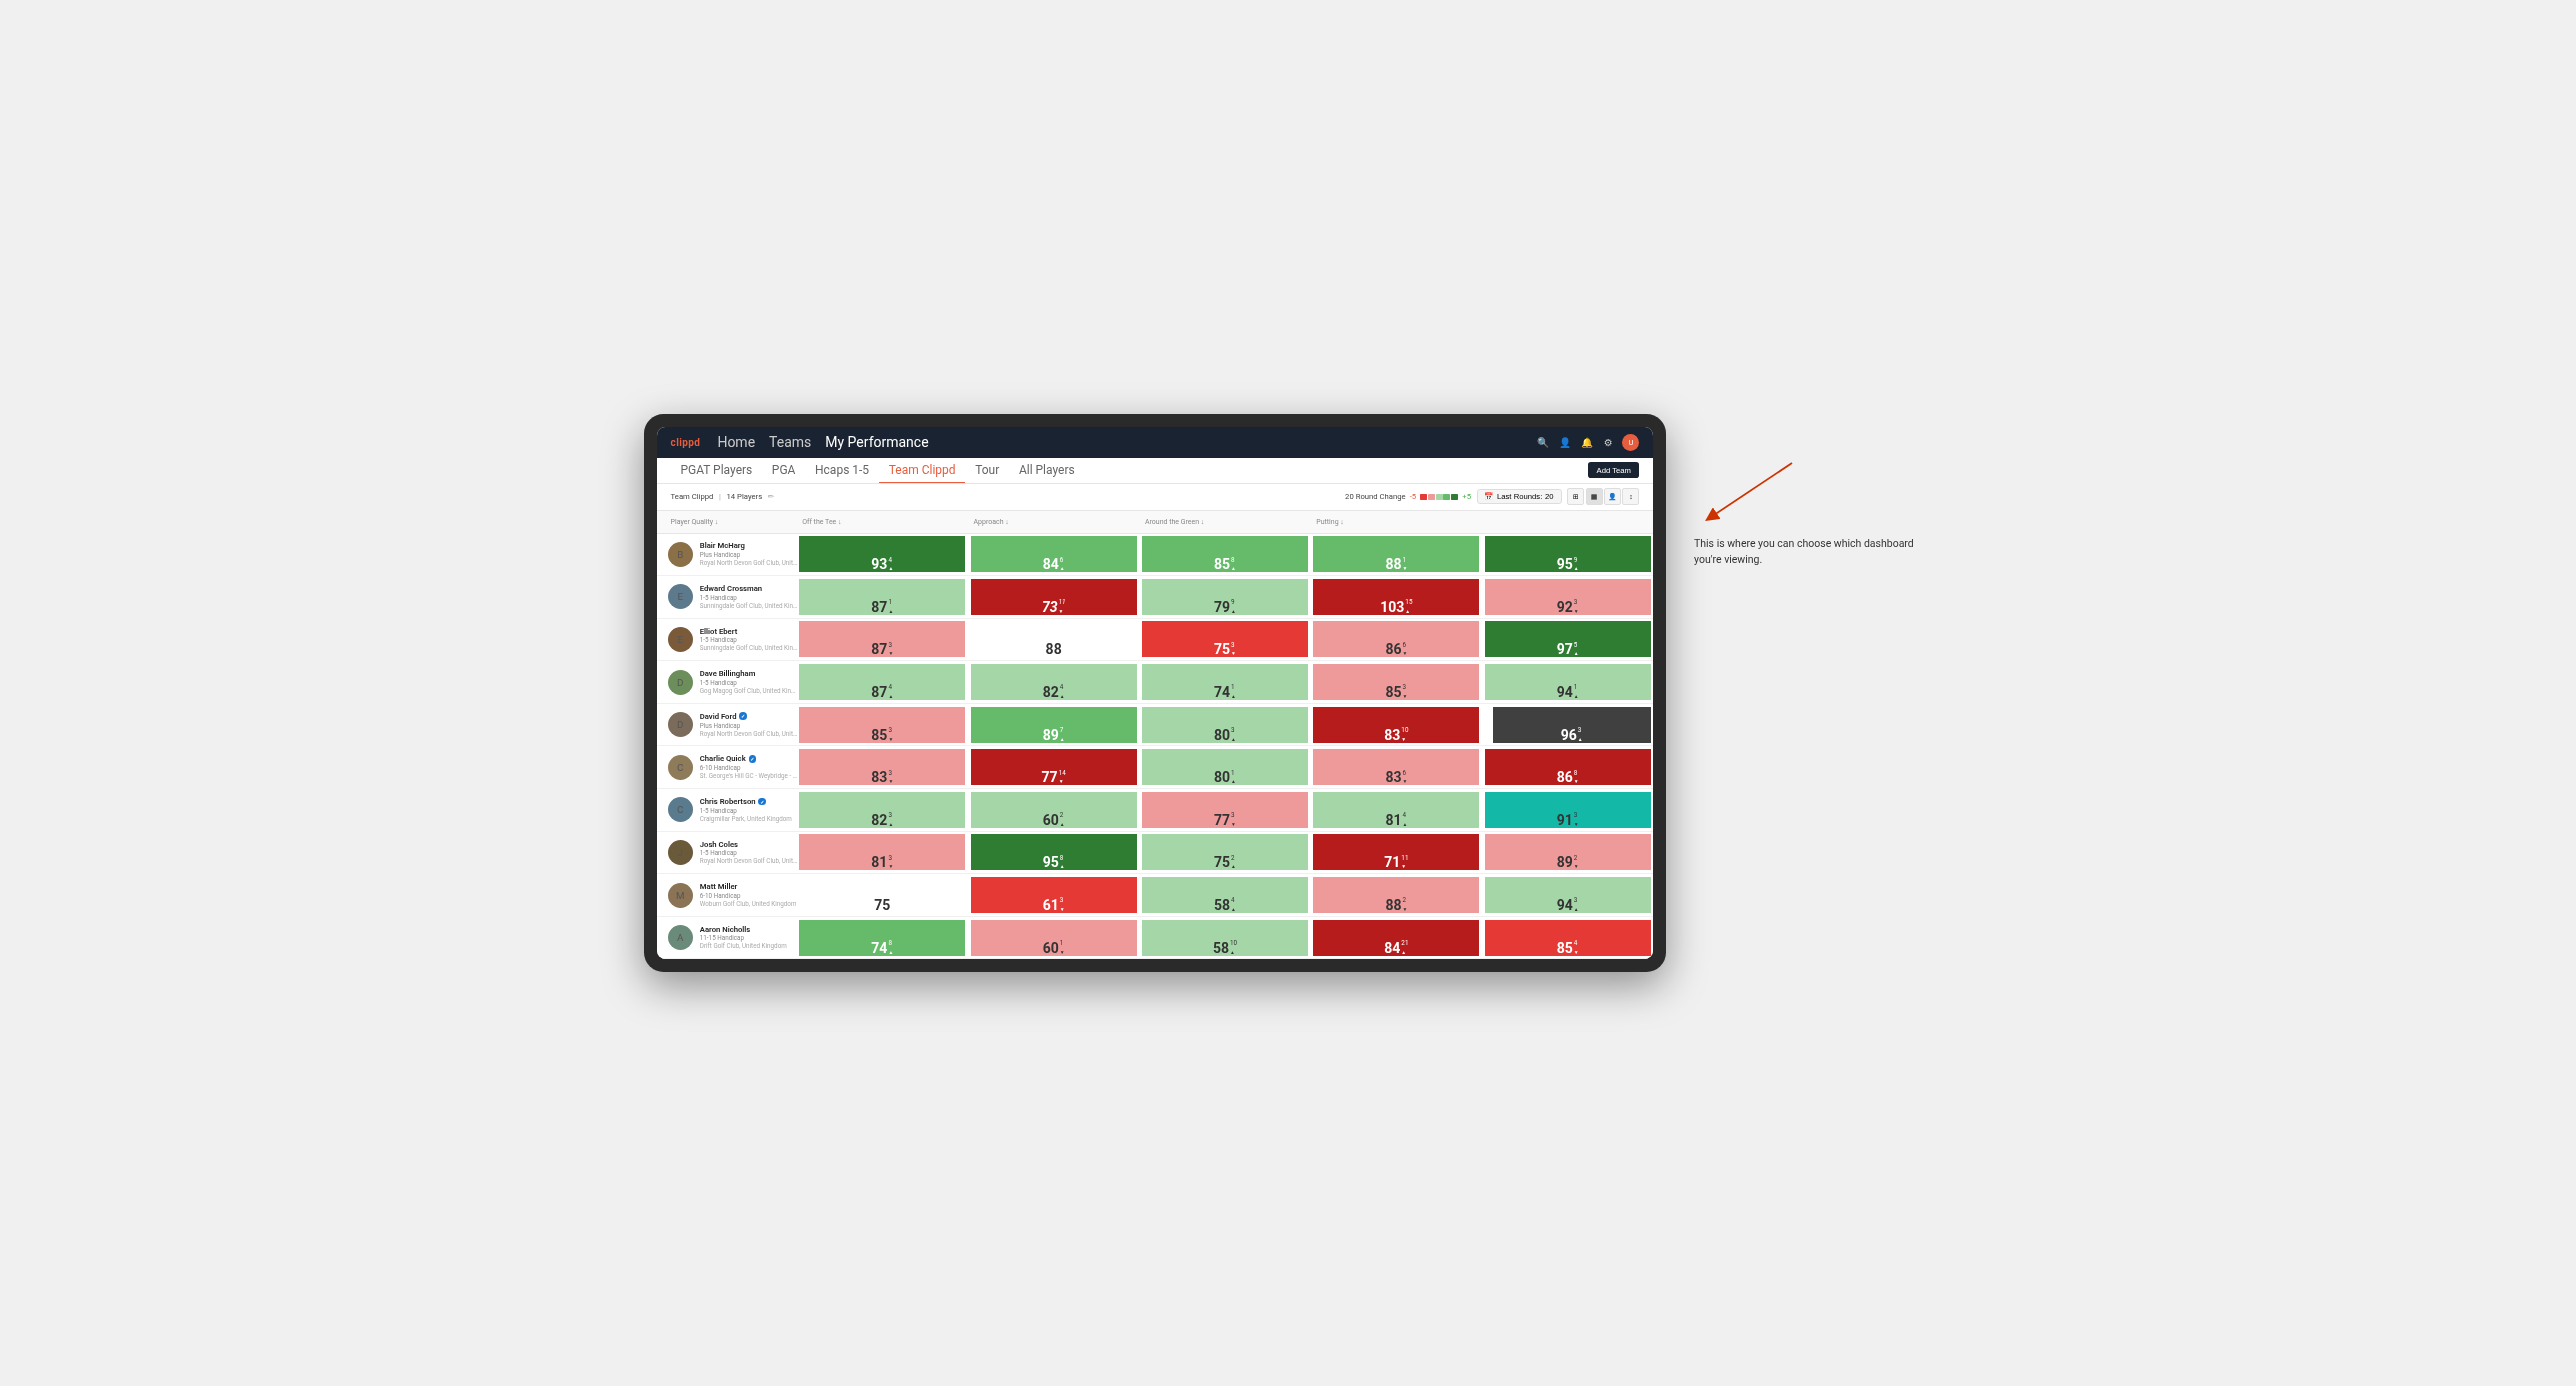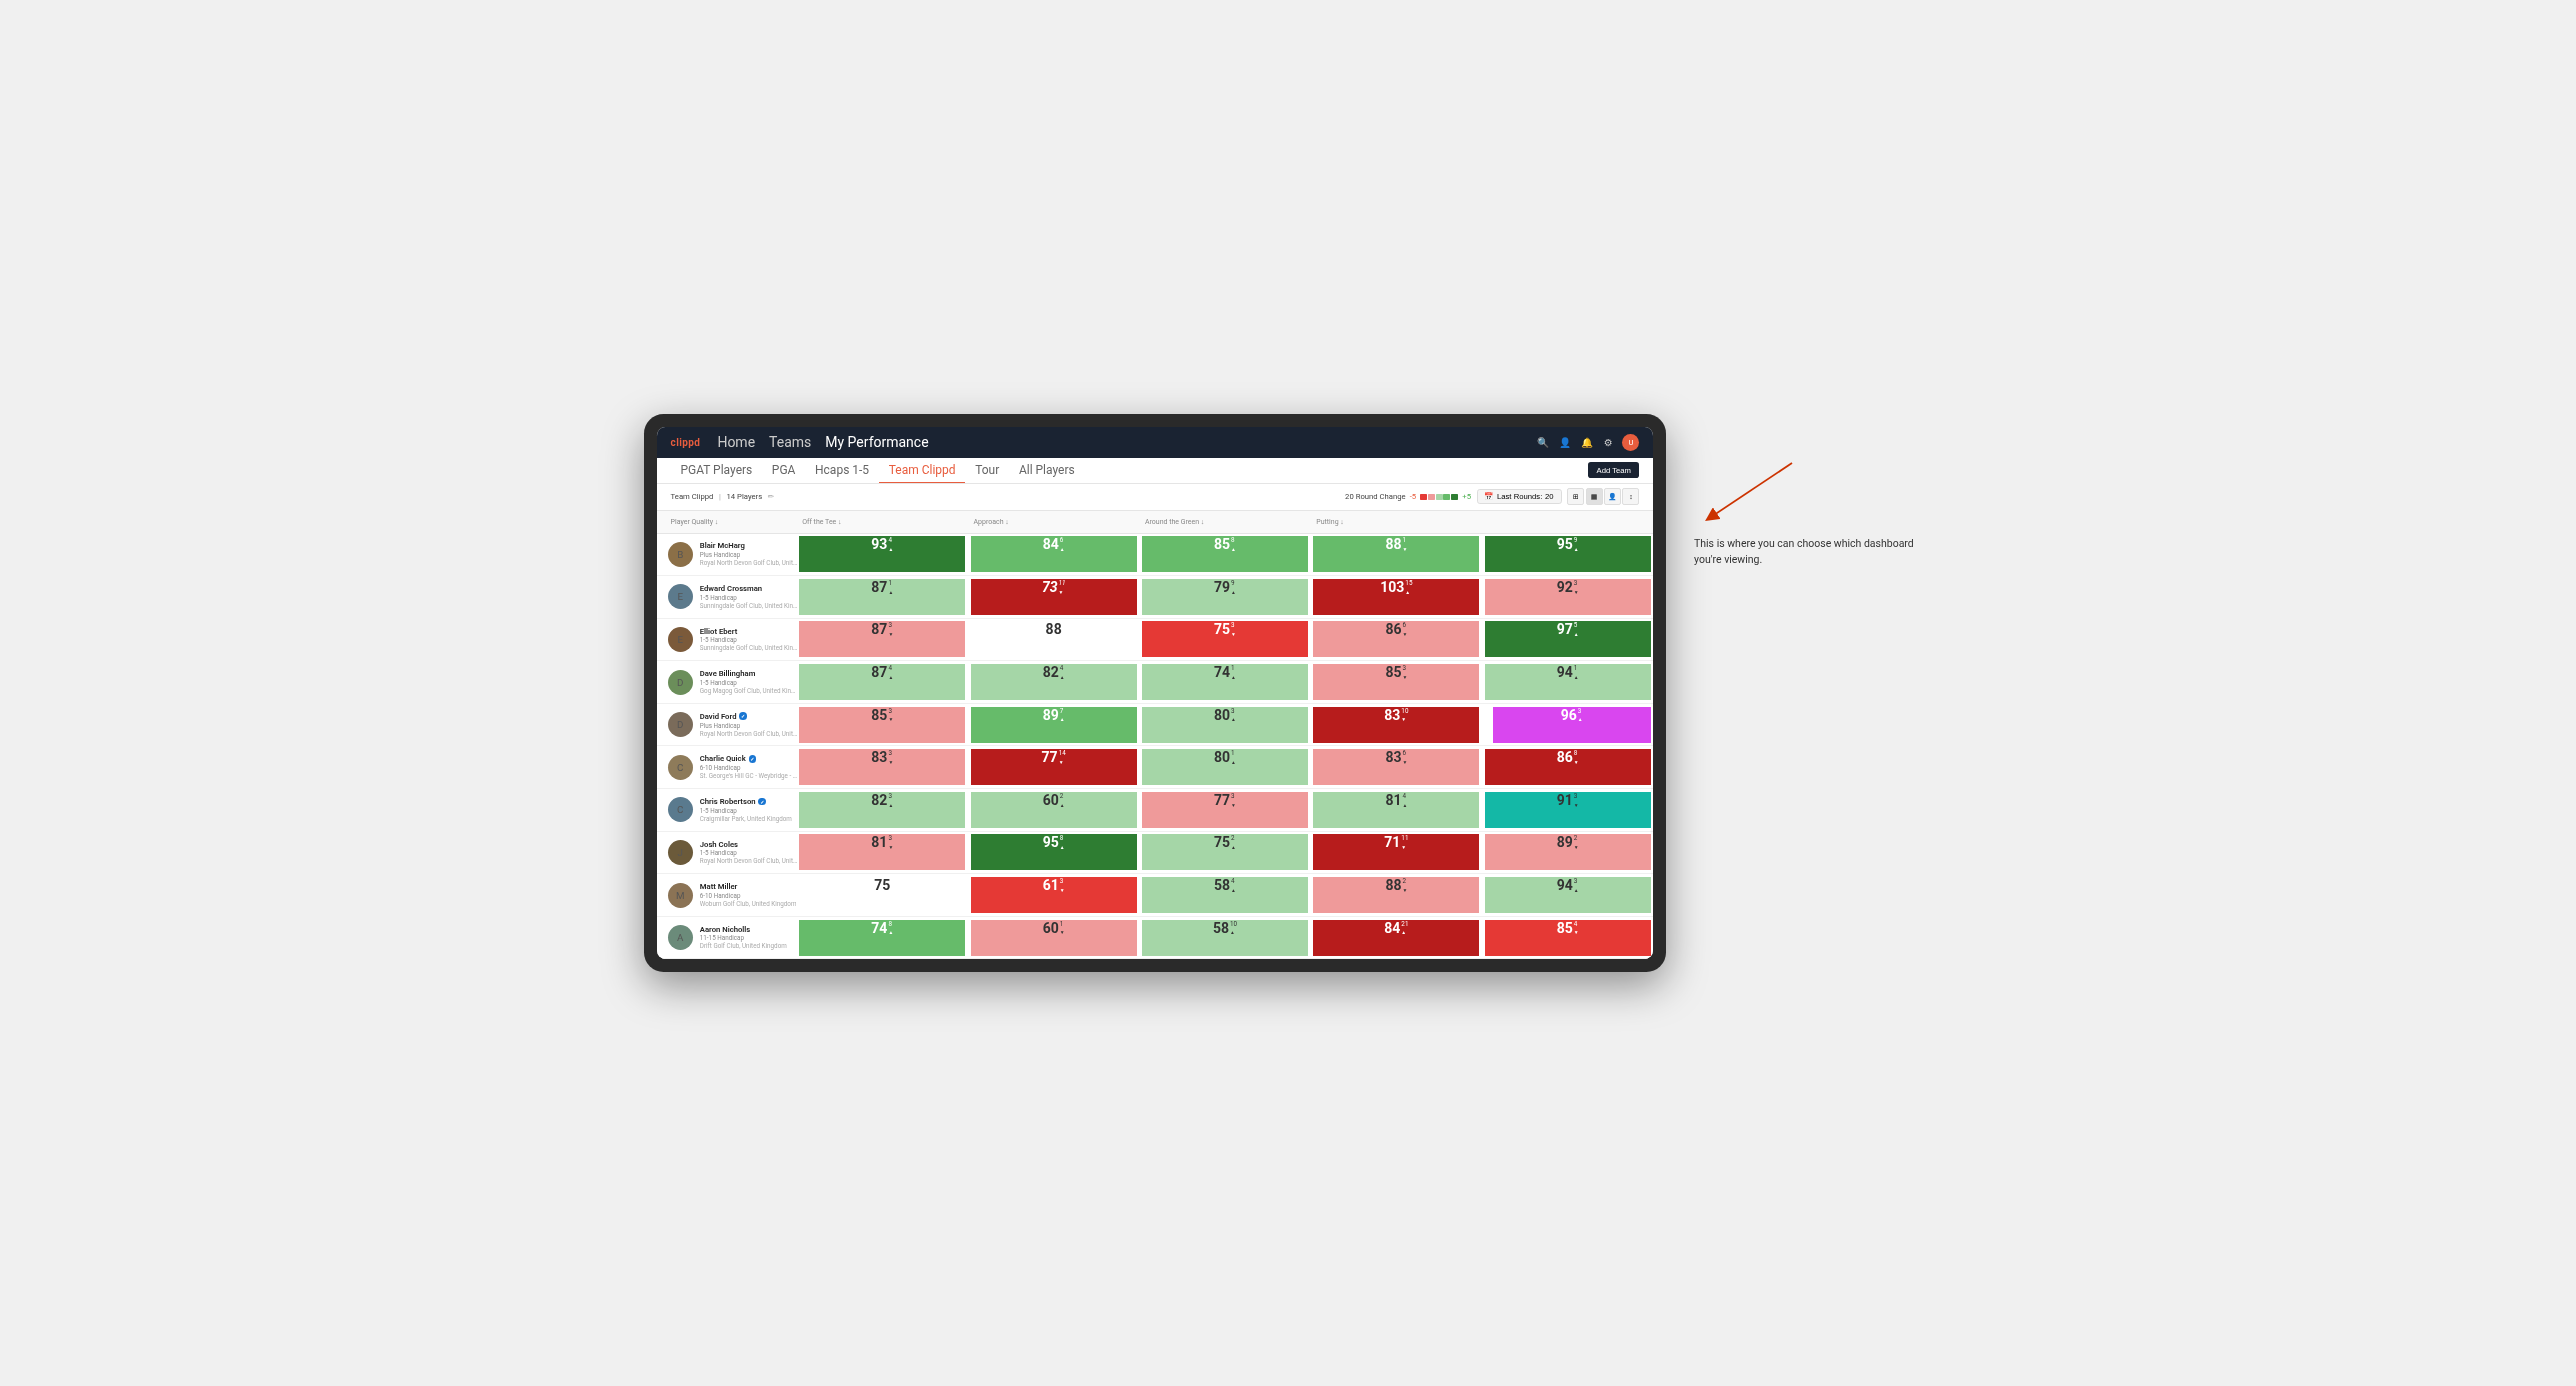--- a/index.html
+++ b/index.html
@@ -292,21 +292,21 @@
       align-items: center;
       justify-content: center;
       padding: 2.8px;
     }
 
     .score-box {
       width: 100%;
       height: 100%;
       min-height: 36px;
       display: flex;
-      align-items: flex-start;
+      align-items: flex-end;
       justify-content: center;
       gap: 1px;
       border-radius: 0;
       position: relative;
     }
 
     .score-main {
       font-size: 14px;
       font-weight: 700;
     }
@@ -712,21 +712,21 @@
               <div class="score-cell">
                 <div class="score-box" style="background: rgb(183, 28, 28); color: white;">
                   <span class="score-main">83</span>
                   <span class="score-change">
                     <span class="score-delta">10</span>
                     <span class="arrow-down"></span>
                   </span>
                 </div>
               </div>
               <div class="score-cell">
-                <div class="score-box" style="background: #d946ef; color: white; margin-left: 8px;">
+                <div class="score-box" style="background: #404040; color: white; margin-left: 8px;">
                   <span class="score-main">96</span>
                   <span class="score-change">
                     <span class="score-delta">3</span>
                     <span class="arrow-up"></span>
                   </span>
                 </div>
               </div>
             </div>
             <div class="player-row">
               <div class="player-info">

